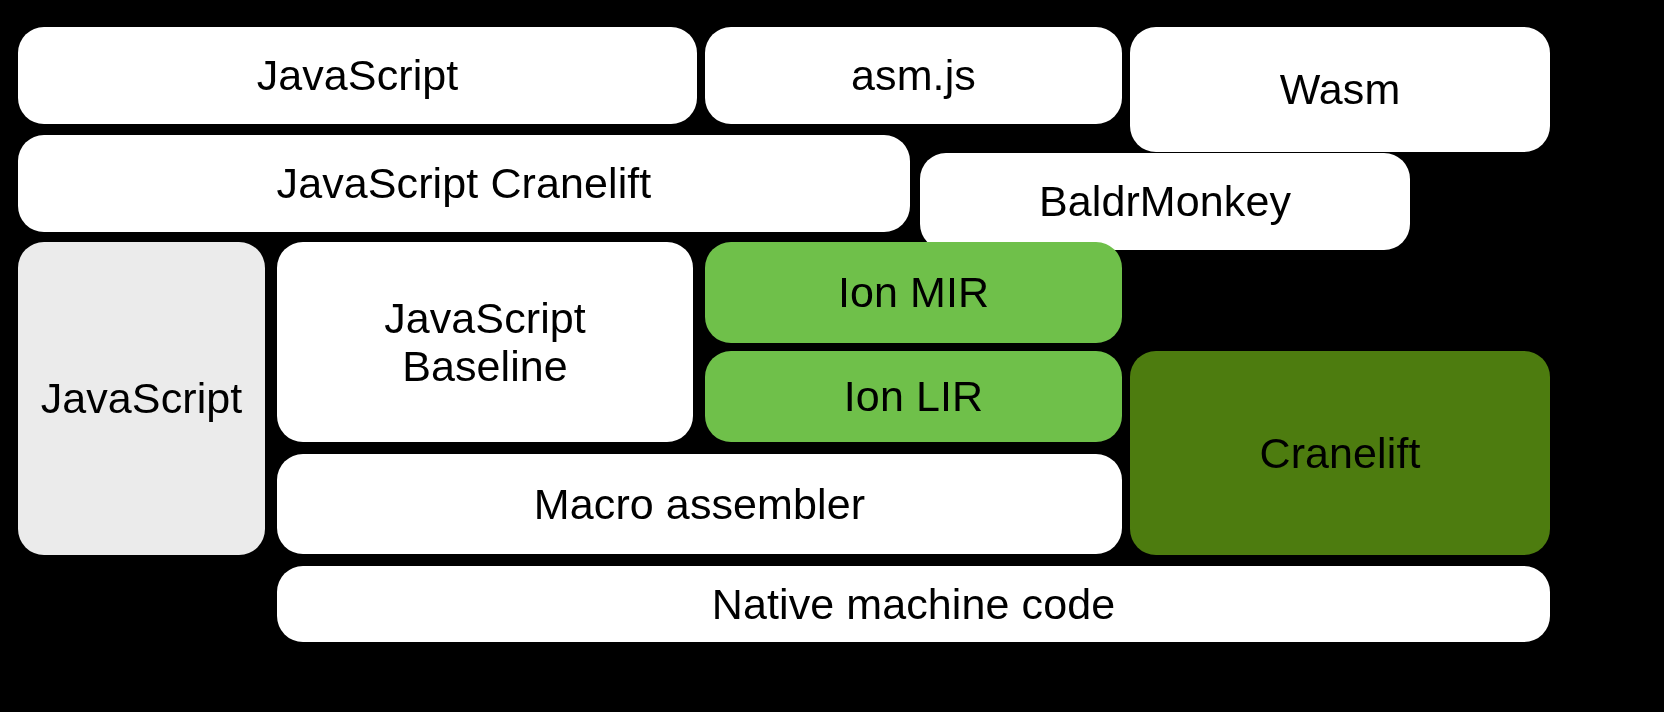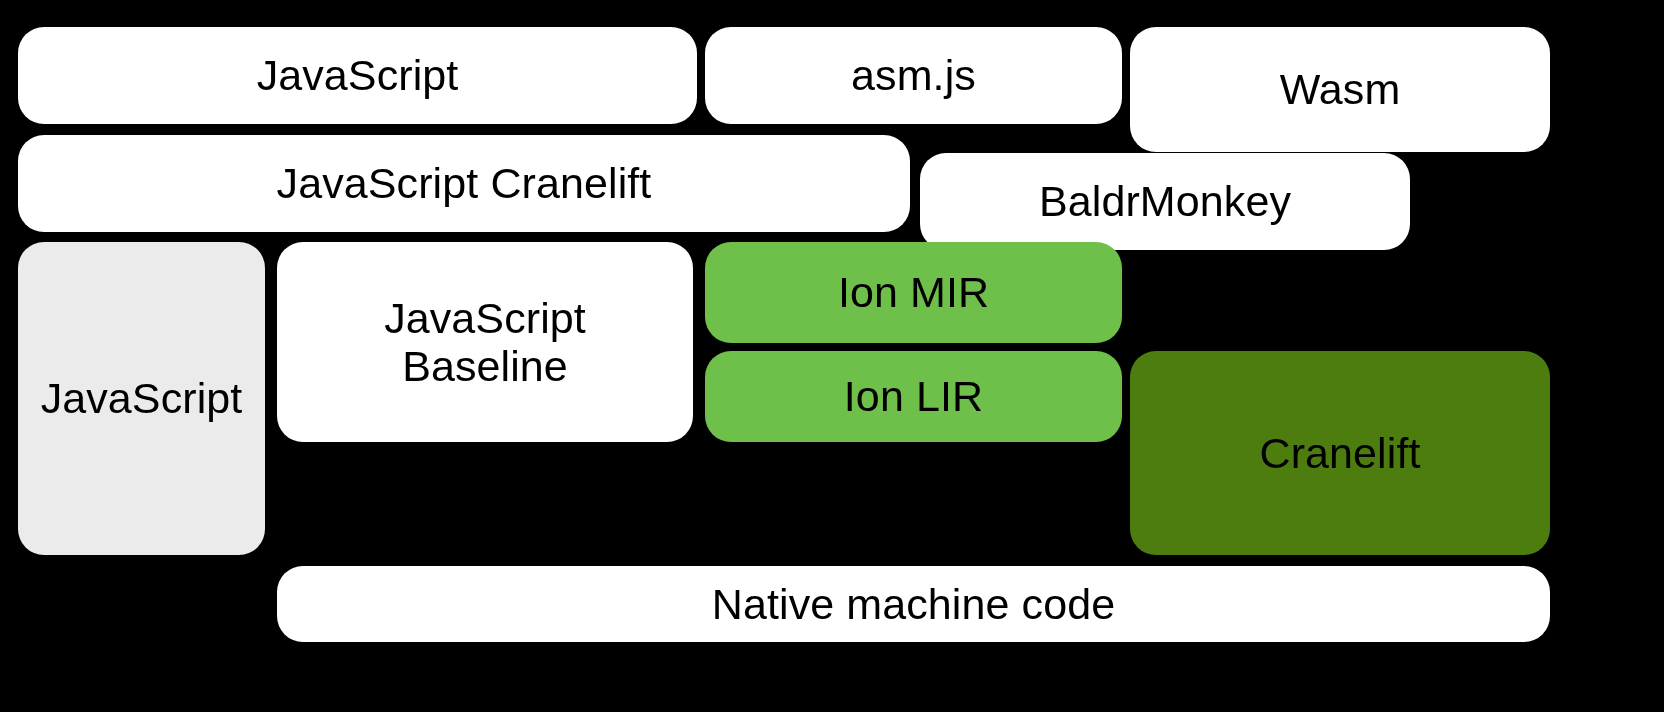--- a/index.html
+++ b/index.html
@@ -79,16 +79,17 @@
 
   <div class="node fill-white n-jsbaseline">JavaScript
 Baseline</div>
 
   <div class="node fill-green n-ionlir">Ion LIR</div>
 
   <div class="node fill-green n-ionmir">Ion MIR</div>
 
   <div class="node fill-pink n-cranelift">Cranelift</div>
 
+  <div class="node fill-white n-macroassembler">Macro assembler</div>
 
   <div class="node fill-white n-nativecode">Native machine code</div>
 
 </div>
 
 </body></html>

